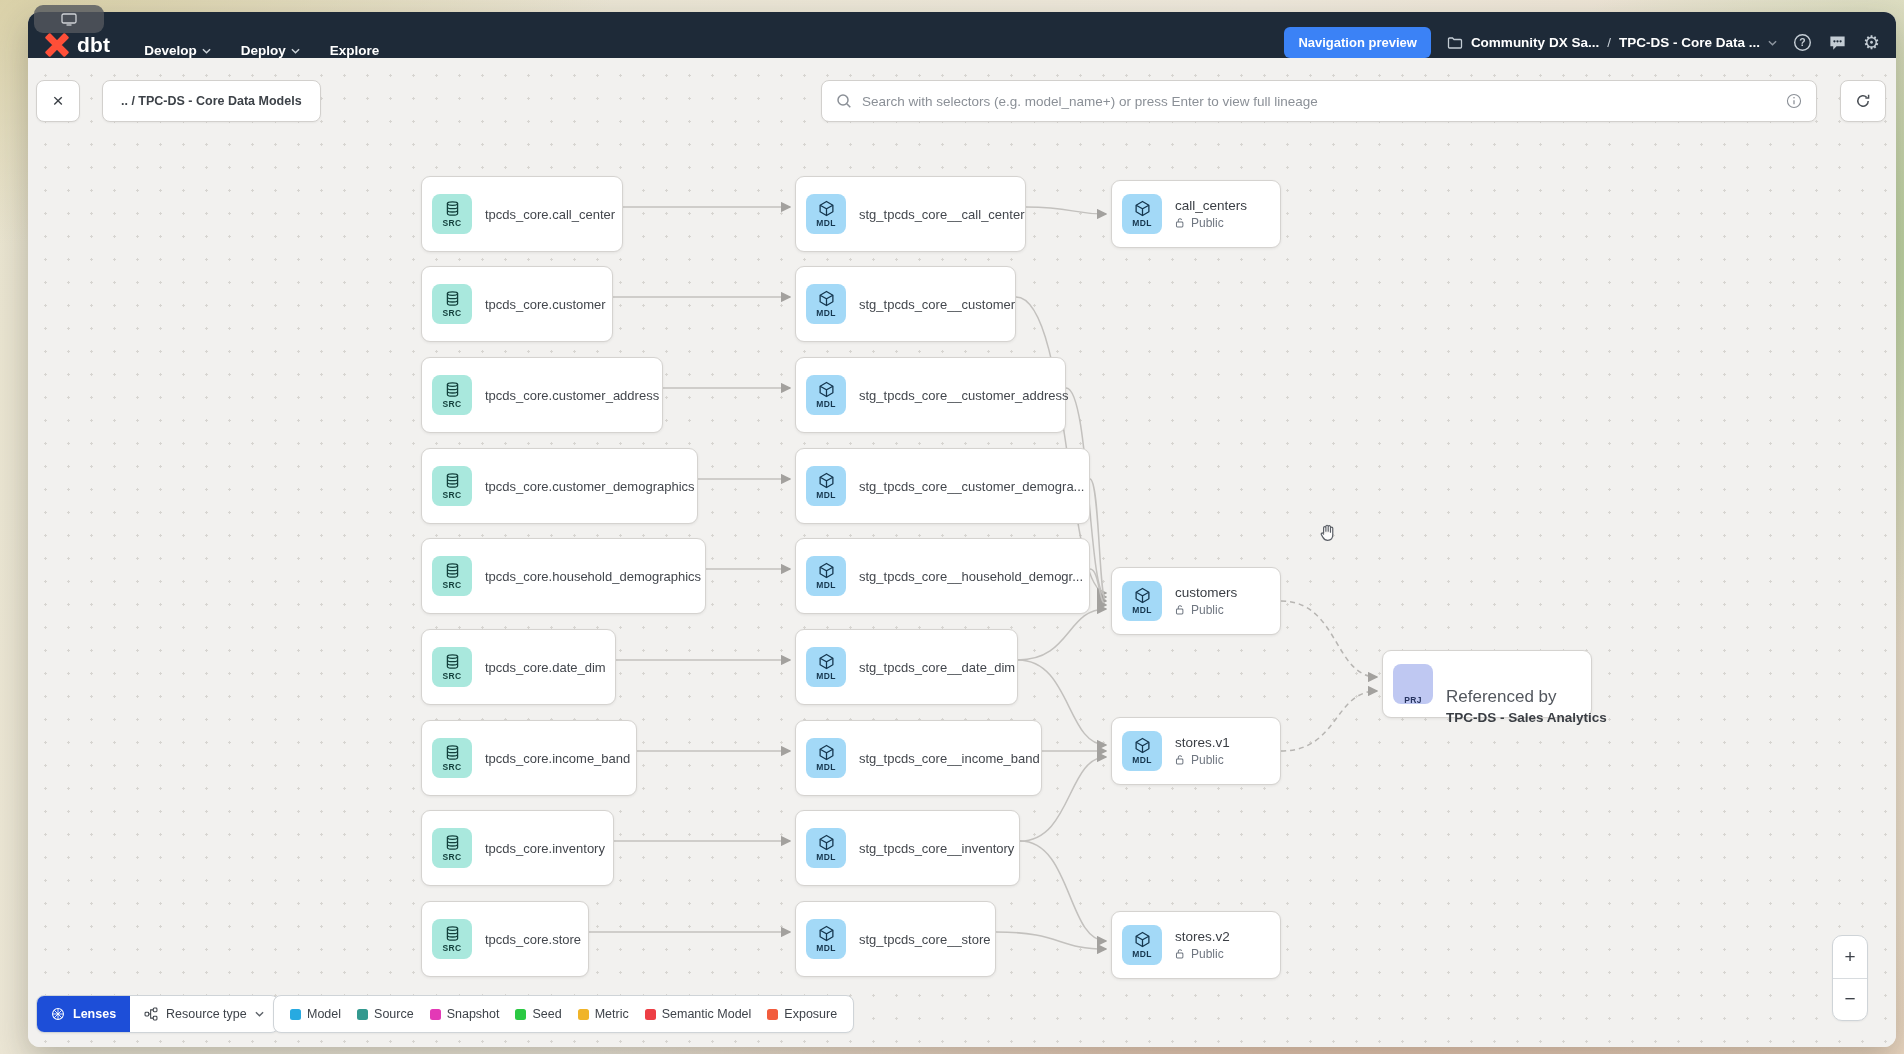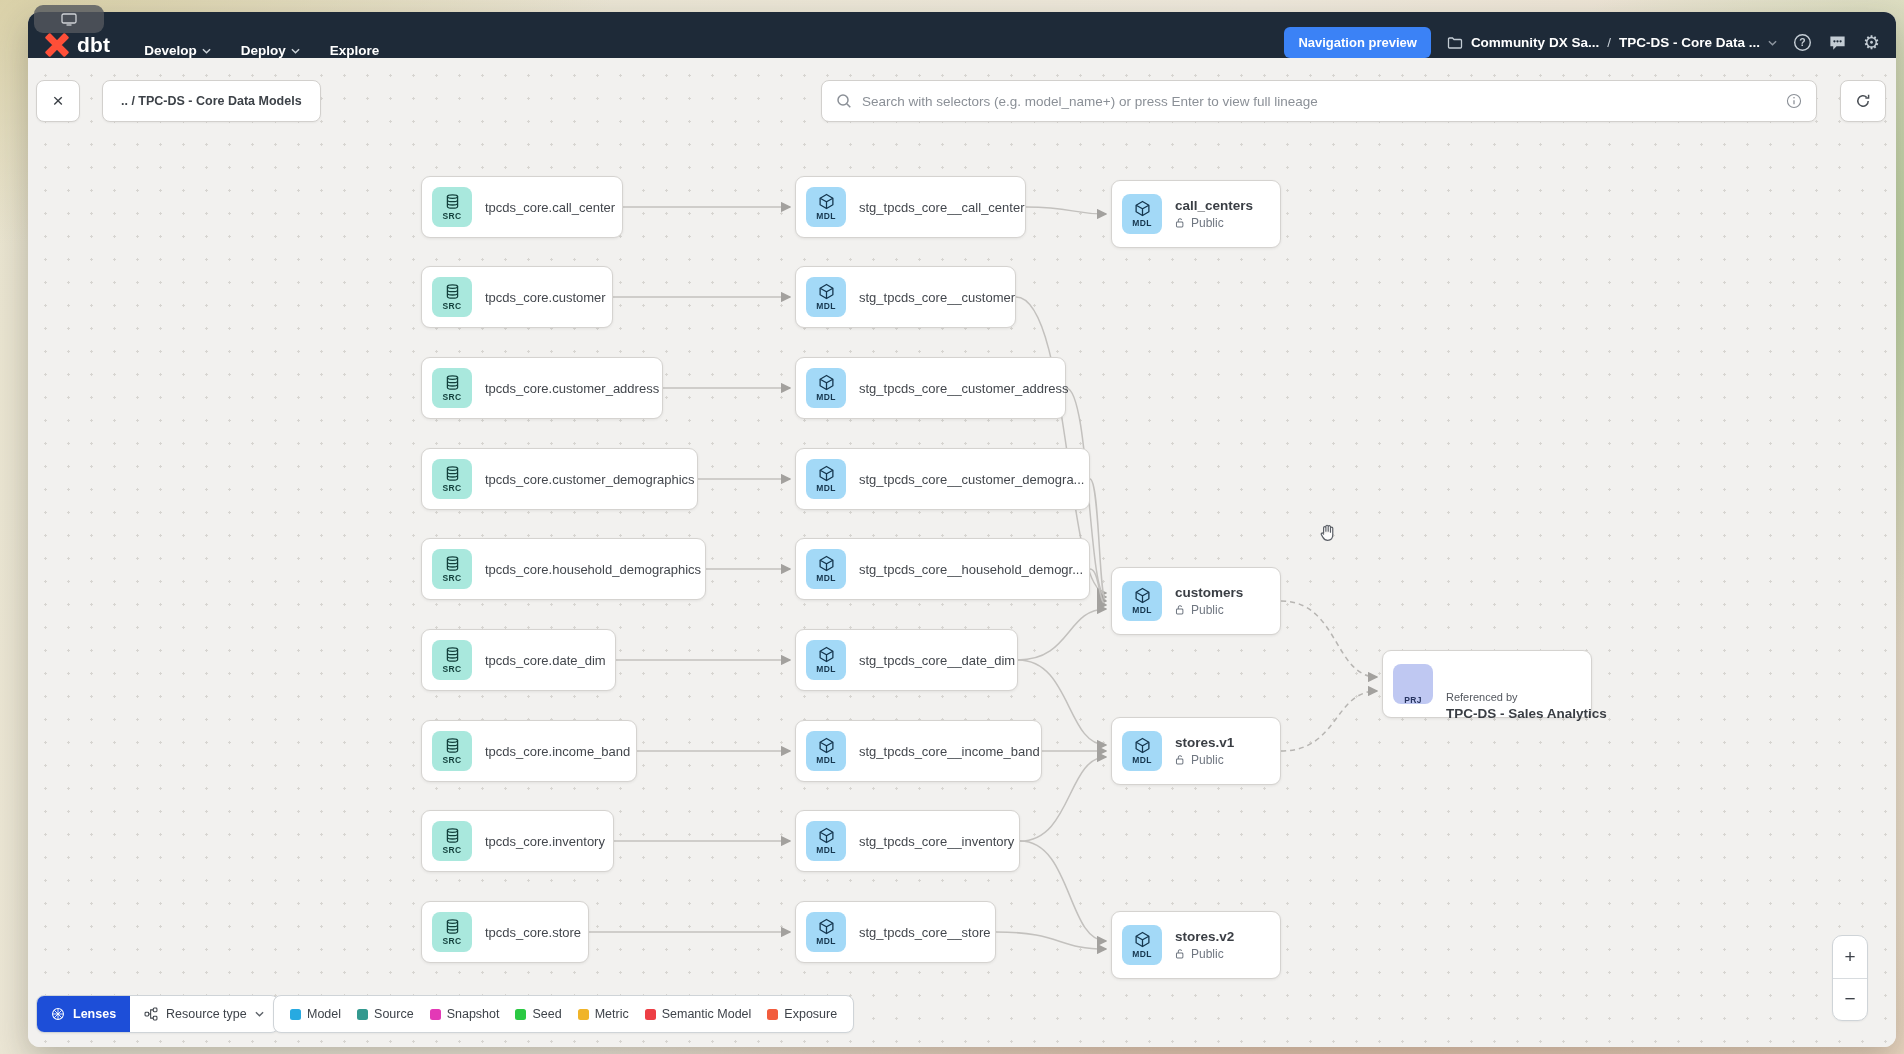--- a/index.html
+++ b/index.html
@@ -50,35 +50,35 @@
   .close-btn { left:8px; width:44px; height:42px; justify-content:center; font-size:19px; color:#3a3f45; cursor:pointer; }
   .bc-chip { left:74px; height:42px; padding:0 18px; font-size:12.5px; font-weight:bold; color:#3d4248; cursor:pointer; }
   .search-wrap { left:793px; width:996px; height:42px; padding:0 14px; gap:10px; }
   .search-wrap input { flex:1; border:none; outline:none; font-size:13.5px; color:#3d4248; background:transparent; font-family:"Liberation Sans",sans-serif; }
   .search-wrap input::placeholder { color:#8b9097; }
   .refresh-btn { left:1812px; width:46px; height:42px; justify-content:center; cursor:pointer; color:#4a4f55; }
   .ic16 { width:16px; height:16px; display:block; }
   .ic14 { width:14px; height:14px; display:block; }
   
   .node {
-    position:absolute; height:62px; background:#fff; border:1px solid #d5d3d0; border-radius:9px;
+    position:absolute; height:76px; background:#fff; border:1px solid #d5d3d0; border-radius:9px;
     box-shadow:0 1px 3px rgba(0,0,0,.07); display:flex; align-items:center; gap:13px;
     padding:10px 14px 10px 10px; cursor:pointer;
   }
   .node.pub, .node.prj { height:68px; }
   .badge { width:40px; height:40px; border-radius:8px; display:flex; flex-direction:column; align-items:center; justify-content:center; flex:none; }
   .badge .btxt { font-size:8.5px; font-weight:bold; letter-spacing:.4px; margin-top:1px; }
   .badge.src { background:#a9e8dd; color:#123f3b; }
   .badge.mdl { background:#a3d9f7; color:#15364e; }
   .badge.prj { background:#bfc8f2; color:#26335f;gap:31px; }
   .nlabel { font-size:13px; color:#43474d; font-weight:500; white-space:nowrap; }
   .ncol { display:flex; flex-direction:column; gap:3px; }
-  .nname { font-size:13.5px; font-weight:bold; color:#3a3e44; white-space:nowrap; }
+  .nname { font-size:13.5px; font-weight:normal; color:#3a3e44; white-space:nowrap; }
   .nacc { display:flex; align-items:center; gap:5px; font-size:12px; color:#6f7680; }
-  .ptitle { font-size:11px; color:#53575e;margin-top:43px; }
+  .ptitle { font-size:17px; color:#53575e;margin-top:43px; }
   .psub { font-size:13.5px; font-weight:bold; color:#3a3e44; white-space:nowrap; }
   
   .lens-group { position:absolute; left:8px; bottom:14px; height:38px; display:flex; align-items:stretch;
     background:#fff; border:1px solid #cfd4d8; border-radius:8px; overflow:hidden; box-shadow:0 1px 2px rgba(0,0,0,.05); }
   .lens-btn { background:#1d4ed8; color:#fff; display:flex; align-items:center; gap:8px; padding:4px 14px;
     font-size:12.5px; font-weight:bold; cursor:pointer; }
   .rtype-btn { display:flex; align-items:center; gap:8px; padding:0 14px; font-size:12.5px; color:#3e434a; font-weight:500; cursor:pointer; }
   .legend { position:absolute; left:245px; bottom:14px; height:38px; display:flex; align-items:center; gap:16px;
     background:#fff; border:1px solid #cfd4d8; border-radius:8px; padding:0 16px; box-shadow:0 1px 2px rgba(0,0,0,.05); }
   .litem { display:flex; align-items:center; gap:6px; font-size:12.5px; color:#3e434a; font-weight:500; }

